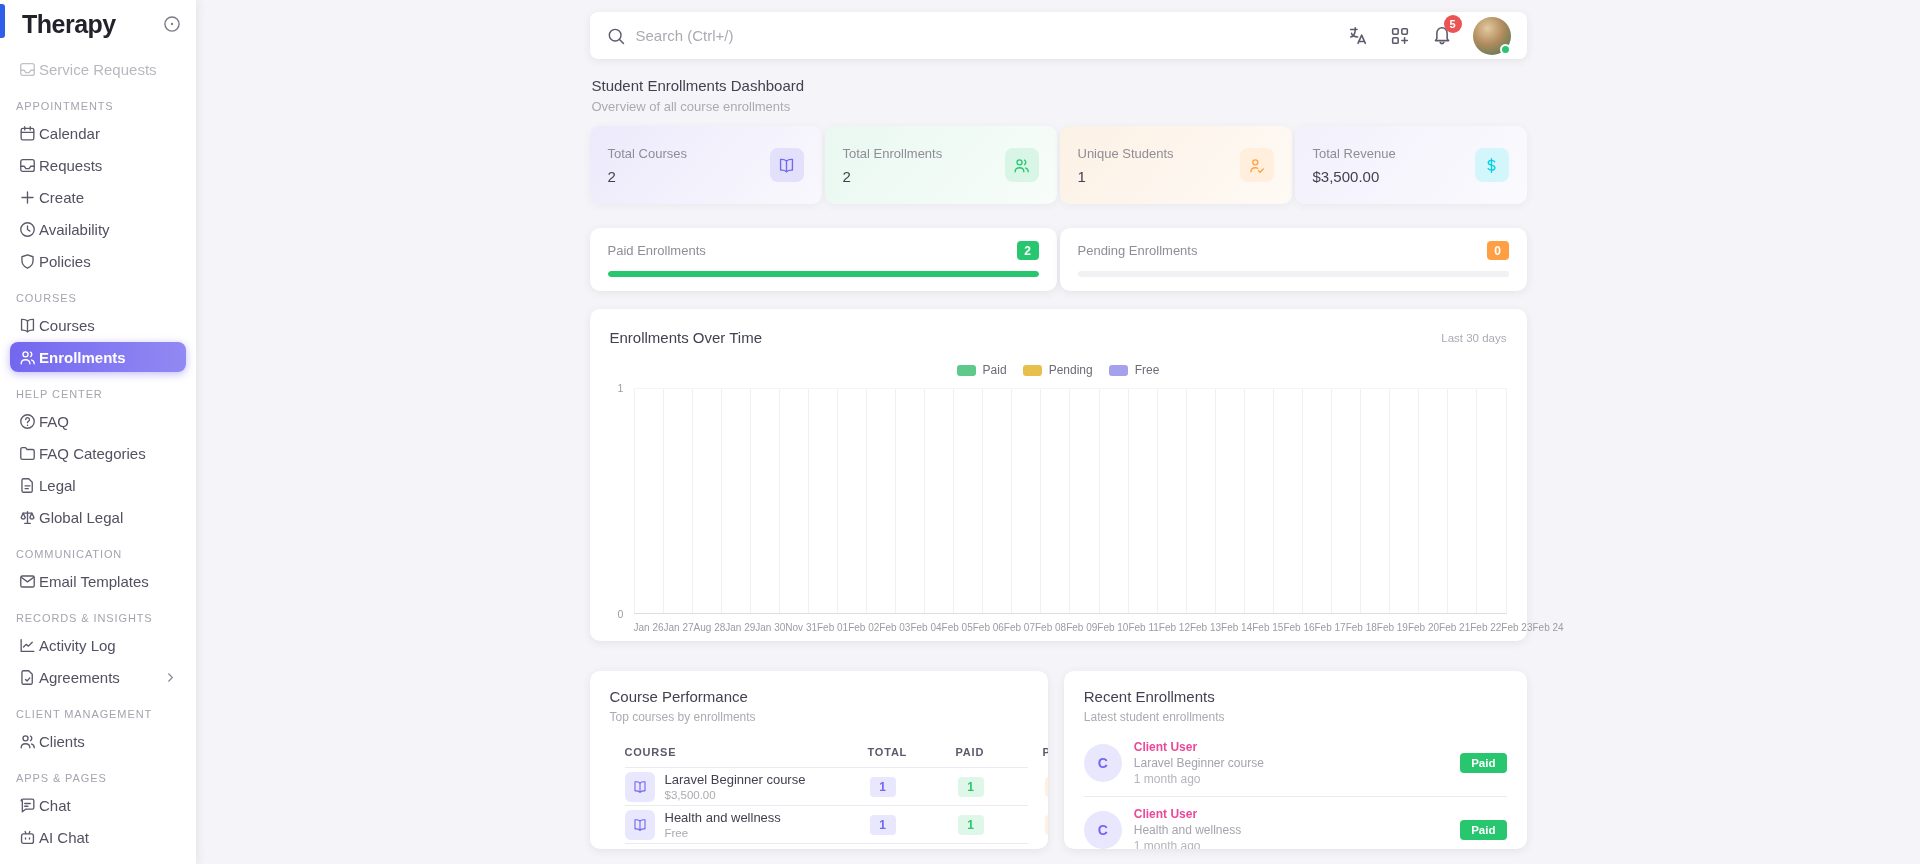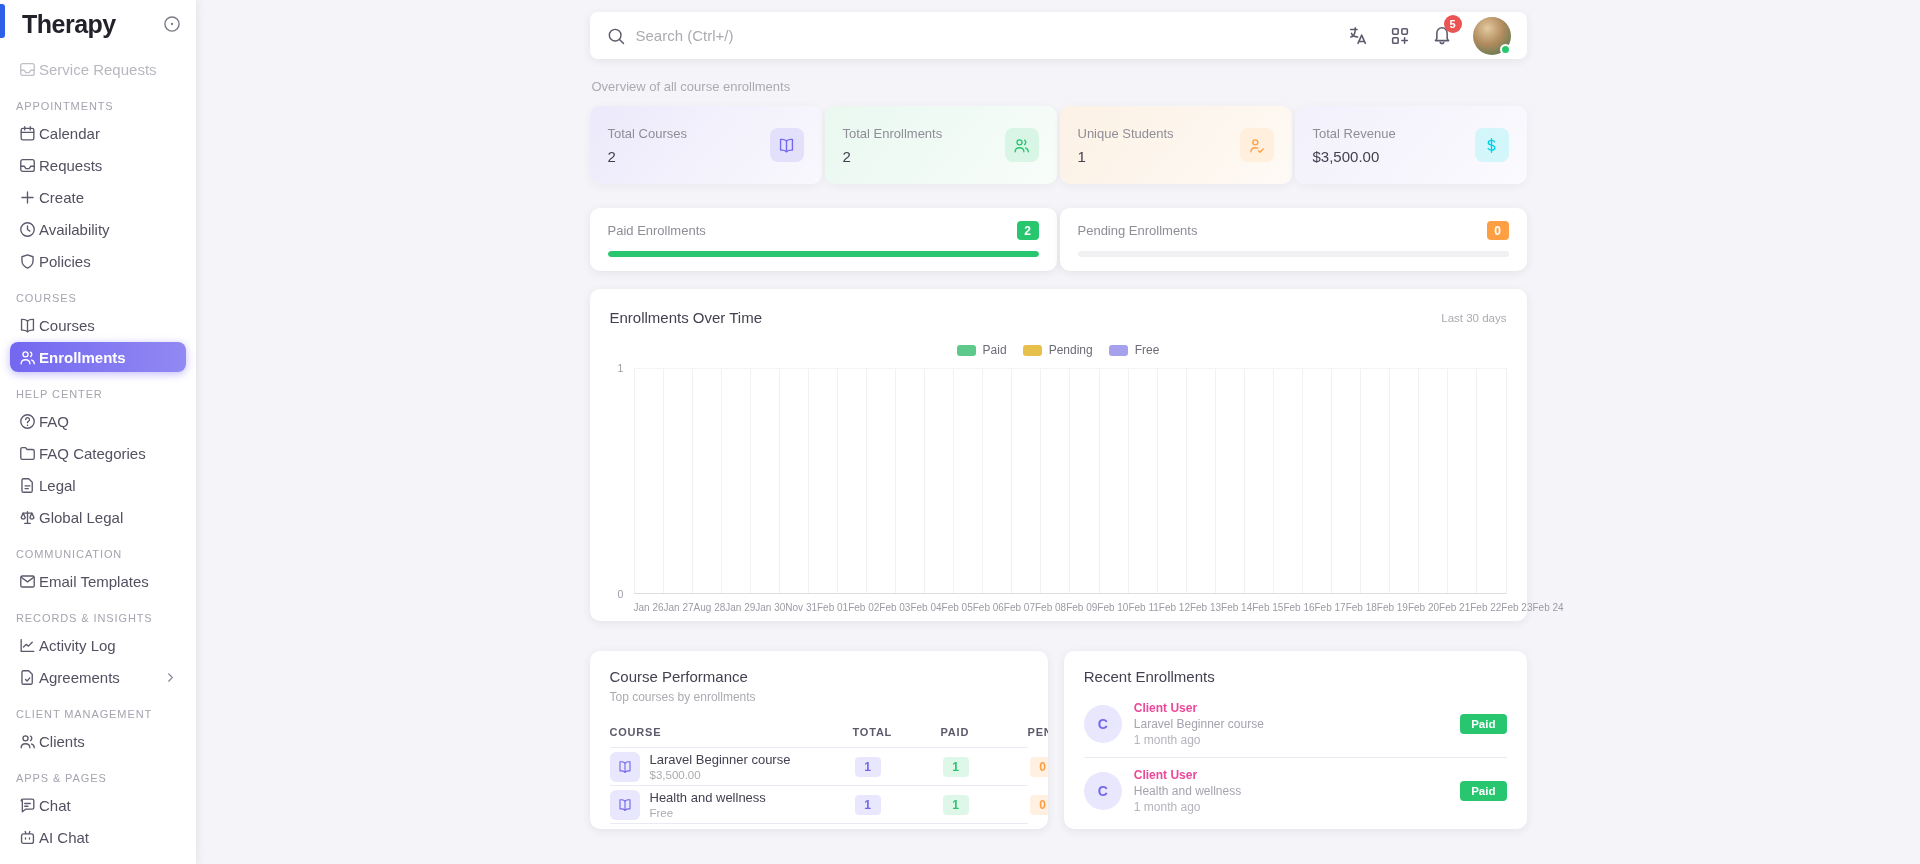--- a/index.html
+++ b/index.html
@@ -50,21 +50,21 @@
     background:#EA5455; color:#fff; font-size:11px; font-weight:700; border-radius:9px;
     display:flex; align-items:center; justify-content:center; }
   .avatar { position:relative; width:38px; height:38px; border-radius:50%; cursor:pointer;
     background:radial-gradient(circle at 38% 30%, #E4C9A0, #B08B5E 45%, #6E7C55 78%, #49553D); }
   .avatar-dot { position:absolute; right:0; bottom:0; width:11px; height:11px; background:#28C76F;
     border:2px solid #fff; border-radius:50%; }
 
   
   .page-head { margin:0 0 12px 2px; }
   .page-title { font-size:15px; font-weight:500; color:#444050; }
-  .page-sub { font-size:13px; color:#ACAAB1; margin-top:20px; }
+  .page-sub { font-size:13px; color:#ACAAB1; margin-top:5px; }
 
   
   .stat-row { display:flex; gap:3px; margin-bottom:24px; }
   .stat-card { flex:1; height:78px; border-radius:10px; padding:16px 18px;
     display:flex; align-items:center; justify-content:space-between;
     box-shadow:0 2px 8px rgba(47,43,61,.06); }
   .stat-label { font-size:13px; color:#8F8D96; }
   .stat-value { font-size:15px; font-weight:500; color:#444050; margin-top:7px; }
   .stat-icon { width:34px; height:34px; border-radius:8px; display:flex; align-items:center; justify-content:center; }
   .stat-icon svg { width:19px; height:19px; }
@@ -97,21 +97,21 @@
   .y-label.y1 { top:-6px; }
   .y-label.y0 { bottom:-6px; }
   .x-labels { display:flex; margin-top:8px; }
   .x-label { flex:1; text-align:center; font-size:10px; color:#9D9BA3; white-space:nowrap; }
 
   
   .bottom-row { display:flex; gap:16px; }
   .cp-card { width:512px; height:178px; padding:17px 20px 0 20px; overflow:hidden; }
   .re-card { width:517px; height:178px; padding:17px 20px 0 20px; overflow:hidden; }
   .card-sub { font-size:12px; color:#ACAAB1; margin-top:5px; }
-  .cp-table { margin-top:13px; }
+  .cp-table { margin-top:13px;margin-left:15px; }
   .cp-tr { display:grid; grid-template-columns:243px 88px 87px 1fr; align-items:center; }
   .cp-th { height:31px; border-bottom:1px solid #EBE9F1; }
   .cp-th > div { font-size:11px; font-weight:600; letter-spacing:.8px; color:#5D596C; }
   .cp-row { height:38px; border-bottom:1px solid #EBE9F1; cursor:pointer; }
   .cp-course { display:flex; align-items:center; gap:10px; }
   .cp-book { width:30px; height:30px; border-radius:6px; background:#E9E7FD; color:#7367F0;
     display:flex; align-items:center; justify-content:center; }
   .cp-book svg { width:16px; height:16px; }
   .cp-name { font-size:13px; color:#444050; }
   .cp-sub { font-size:11.5px; color:#ACAAB1; margin-top:2px; }
@@ -350,20 +350,21 @@
               </svg></span>
           <span class="bell-badge">5</span>
         </span>
         <span class="avatar">
           <span class="avatar-dot"></span>
         </span>
       </div>
     </div>
 
     <div class="page-head">
+      <div class="page-title">Student Enrollments Dashboard</div>
       <div class="page-sub">Overview of all course enrollments</div>
     </div>
 
     <div class="stat-row">
         <div class="stat-card" style="background:linear-gradient(130deg,#ECEAFB,#F9F8FD)">
           <div class="stat-info">
             <div class="stat-label">Total Courses</div>
             <div class="stat-value">2</div>
           </div>
           <span class="stat-icon" style="background:#E3E0FB;color:#7367F0">
@@ -569,20 +570,21 @@
                 </div>
                 <div><span class="pill" style="background:#E9E7FD;color:#7367F0">1</span></div>
                 <div><span class="pill" style="background:#DFF7E9;color:#28C76F">1</span></div>
                 <div><span class="pill" style="background:#FFF0E1;color:#FF9F43">0</span></div>
               </div>
             </div>
         </div>
       </section>
       <section class="card re-card">
         <div class="card-title">Recent Enrollments</div>
+        <div class="card-sub">Latest student enrollments</div>
         <div class="re-list">
             <div class="re-item">
               <span class="re-avatar">C</span>
               <div class="re-info">
                 <div class="re-name">Client User</div>
                 <div class="re-course">Laravel Beginner course</div>
                 <div class="re-time">1 month ago</div>
               </div>
               <span class="re-badge" style="background:#28C76F">Paid</span>
             </div>

